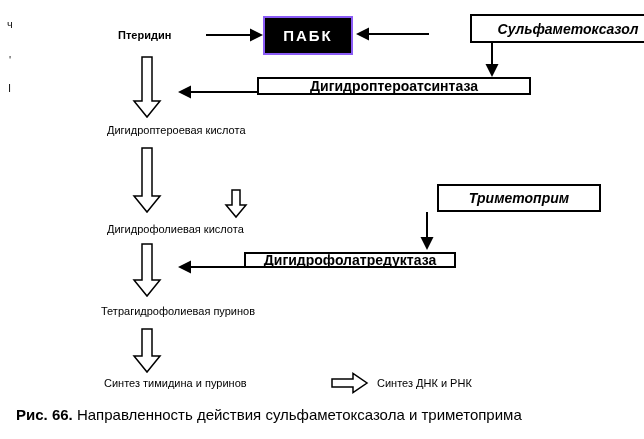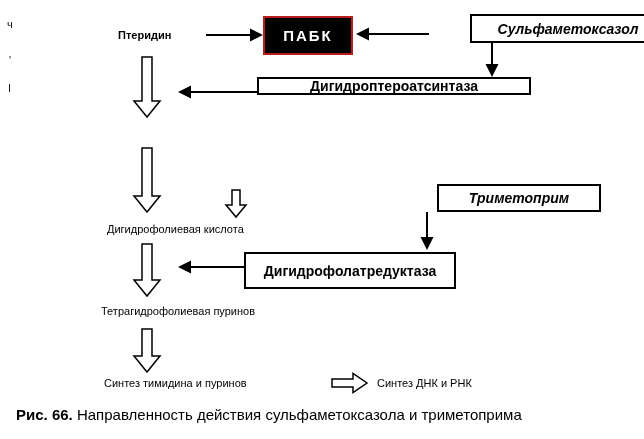--- a/index.html
+++ b/index.html
@@ -36,21 +36,21 @@
     font-weight: bold;
     white-space: nowrap;
     color: #000000;
   }
   .drug { font-style: italic; margin-left: 40px; }
   #pabk-box {
     background: #000000;
     color: #ffffff;
     font-size: 15px;
     letter-spacing: 2px;
-    border: 2px solid #b91c1c;
+    border: 2px solid #8b5cf6;
   }
   #connector-layer {
     position: absolute;
     left: 0;
     top: 0;
   }
   .artifact {
     position: absolute;
     font-size: 11px;
     color: #1a1a1a;
@@ -109,27 +109,28 @@
   <div class="artifact" style="left:8px; top:82px">I</div>
 
   <div class="label bold" style="left:118px; top:26px">Птеридин</div>
 
   <div class="box" id="pabk-box" style="left:263px; top:16px; width:90px; height:39px">ПАБК</div>
 
   <div class="box drug" style="left:430px; top:14px; width:196px; height:29px">Сульфаметоксазол</div>
 
   <div class="box" style="left:257px; top:77px; width:274px; height:18px">Дигидроптероатсинтаза</div>
 
+  <div class="label" style="left:107px; top:121px">Дигидроптероевая кислота</div>
 
 
   <div class="box drug" style="left:397px; top:184px; width:164px; height:28px">Триметоприм</div>
 
   <div class="label" style="left:107px; top:220px">Дигидрофолиевая кислота</div>
 
-  <div class="box" style="left:244px; top:252px; width:212px; height:37px">Дигидрофолатредуктаза</div>
+  <div class="box" style="left:244px; top:252px; width:212px; height:16px">Дигидрофолатредуктаза</div>
 
   <div class="label" style="left:101px; top:302px">Тетрагидрофолиевая пуринов</div>
 
   <div class="label" style="left:104px; top:374px">Синтез тимидина и пуринов</div>
 
   <div class="label" style="left:377px; top:374px">Синтез ДНК и РНК</div>
 
   <div class="caption">
     <span class="bold">Рис. 66.</span>
     <span>Направленность действия сульфаметоксазола и триметоприма</span>

